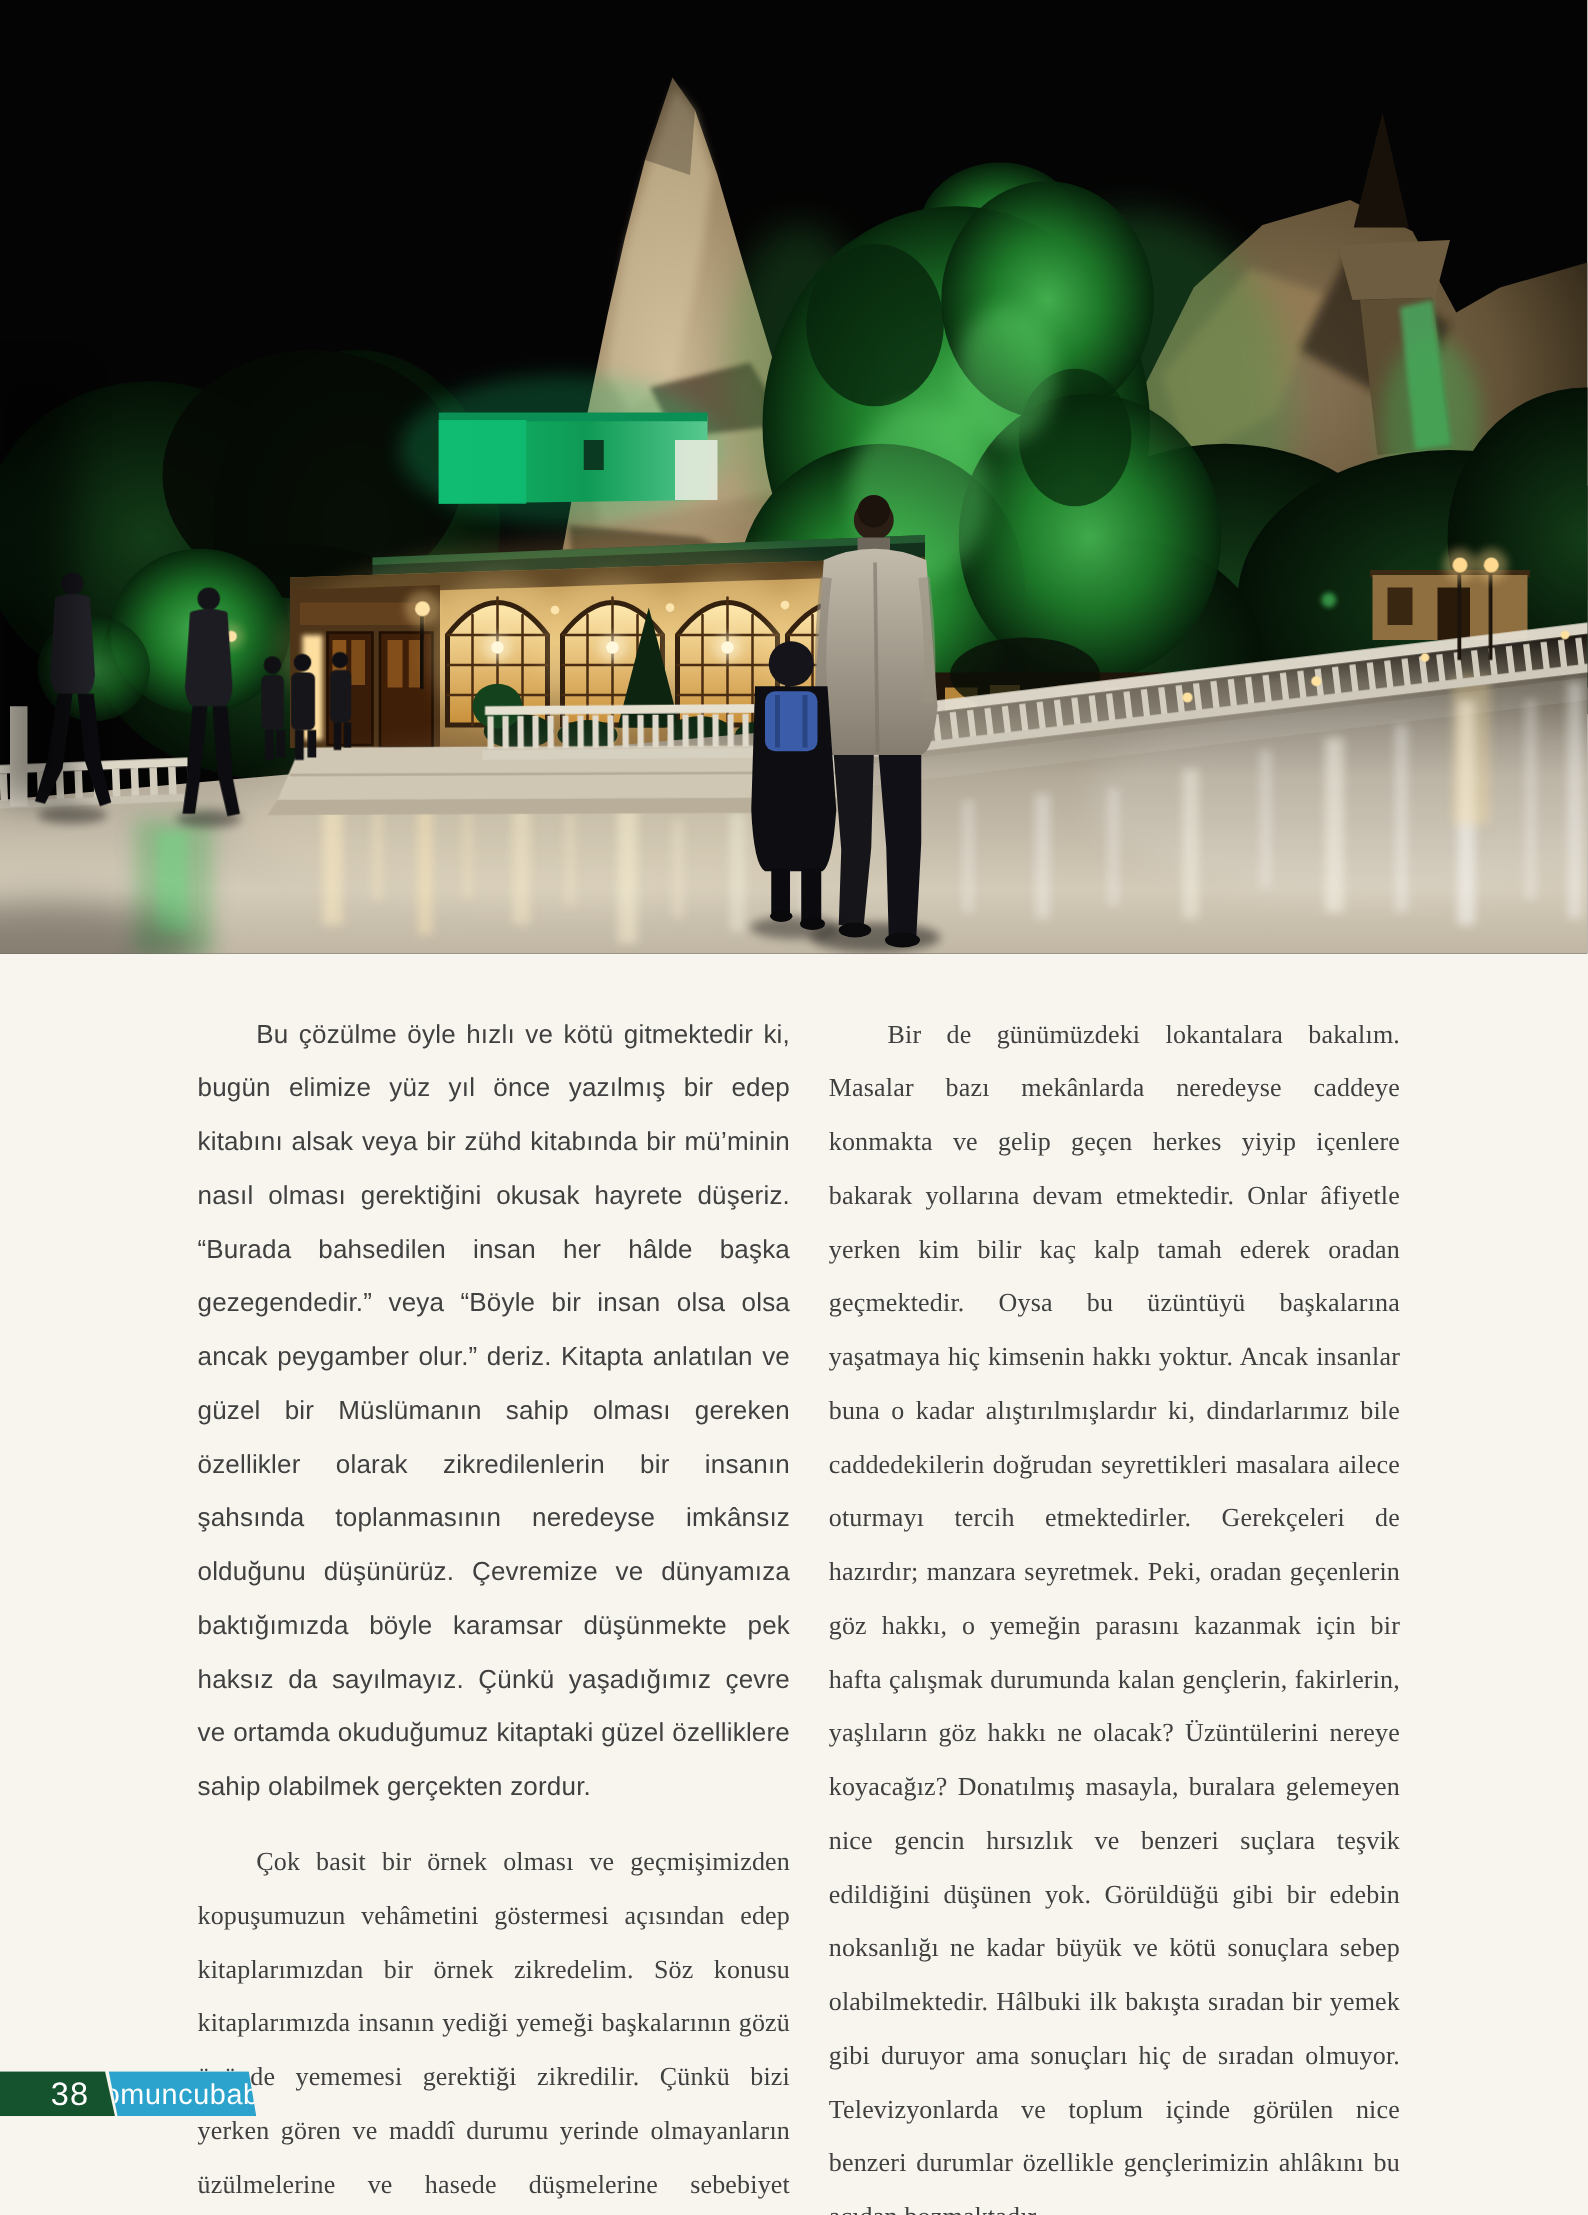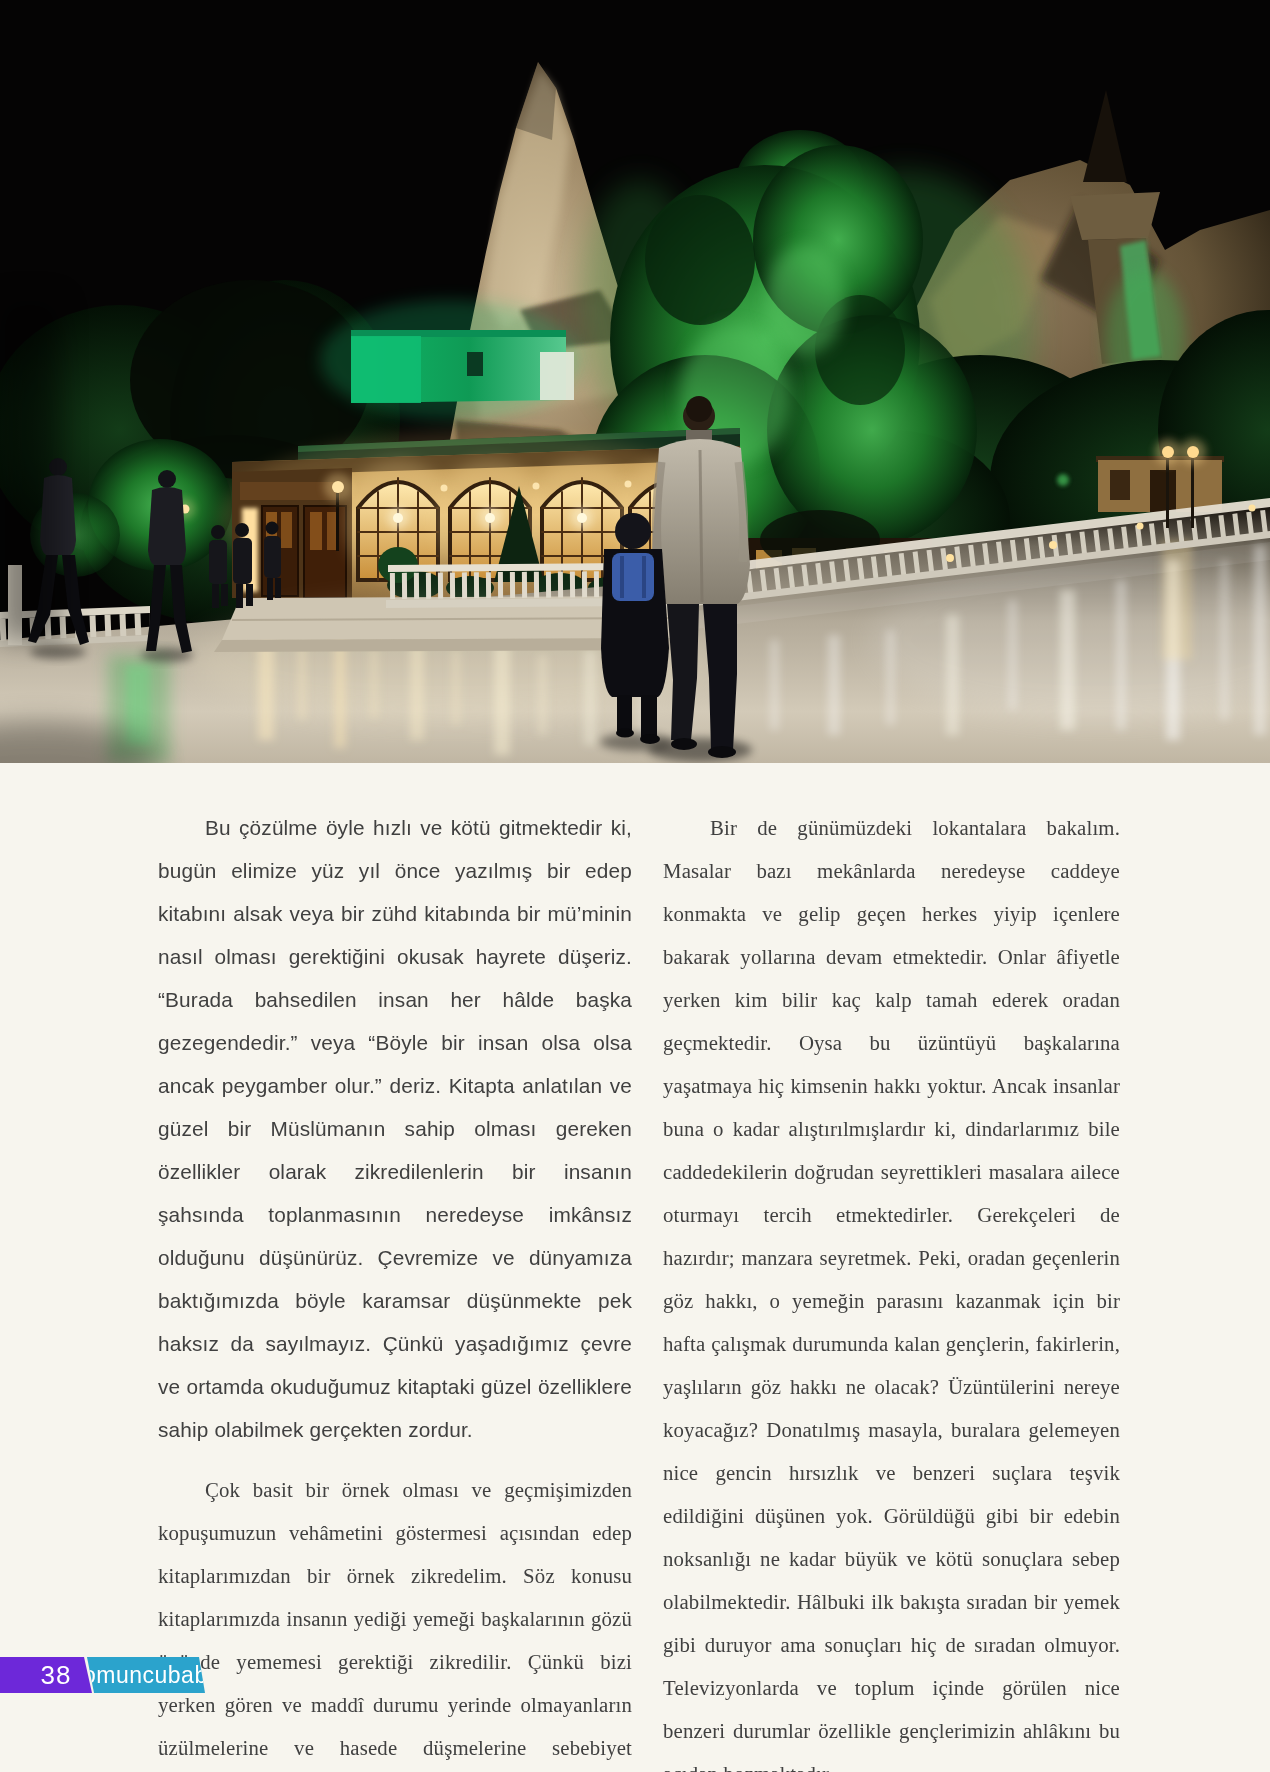--- a/index.html
+++ b/index.html
@@ -18,21 +18,21 @@
     width:474px;
     font-size:20.8px;line-height:43px;letter-spacing:.15px;
     color:#404040;text-align:justify;font-weight:400;
   }
   .col.right{width:457px;}
   .col p{margin:0 0 17px 0;text-indent:47px;}
   .col p:last-child{margin-bottom:0;font-family:Liberation Serif, serif;}
   .page-footer{position:absolute;left:0;top:1657px;width:300px;height:36px;}
   .pn-badge{
     position:absolute;left:0;top:0;width:92px;height:36px;
-    background:#6d28d9;
+    background:#14532d;
     clip-path:polygon(0 0,84px 0,92px 36px,0 36px);
     display:flex;align-items:center;justify-content:center;
     padding-left:20px;box-sizing:border-box;
     color:#ffffff;font-size:26px;letter-spacing:1px;
   }
   .brand-badge{
     position:absolute;left:86px;top:0;width:120px;height:36px;
     background:#2ba3cc;
     clip-path:polygon(1px 0,113px 0,119px 36px,8px 36px);
     display:flex;align-items:center;justify-content:center;

